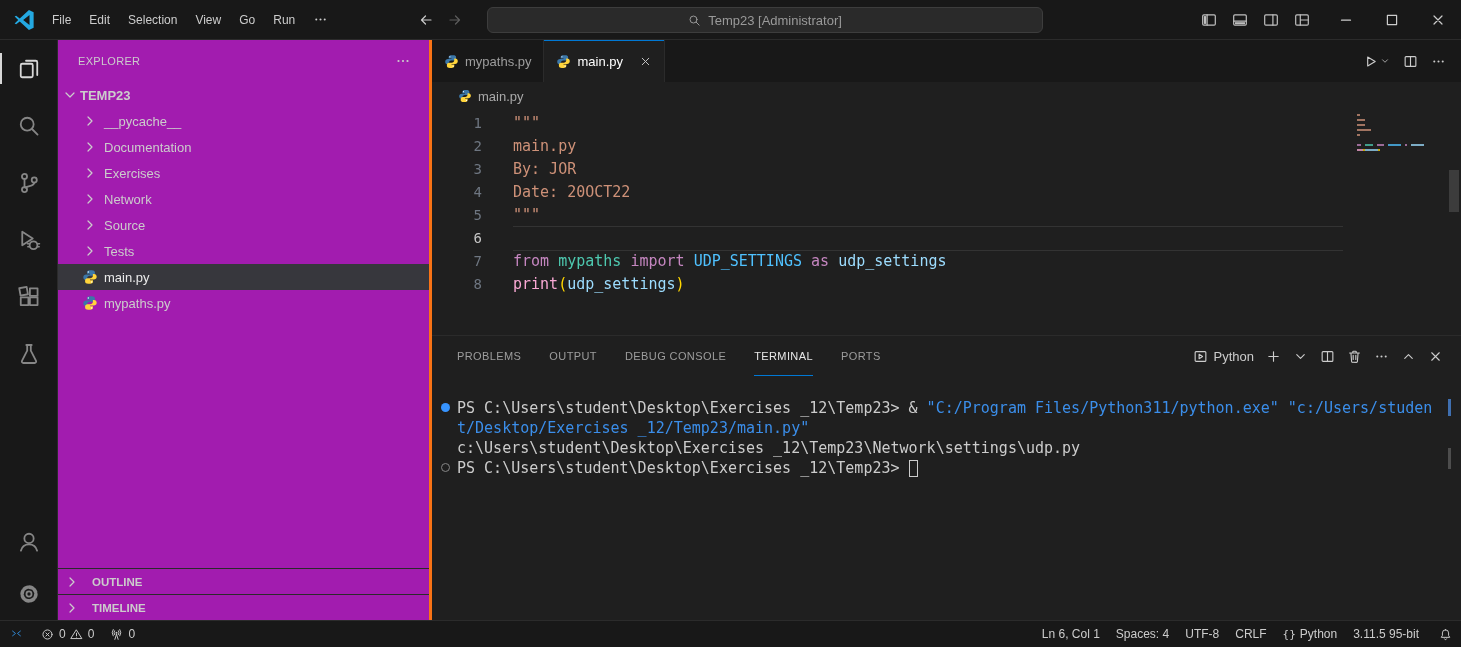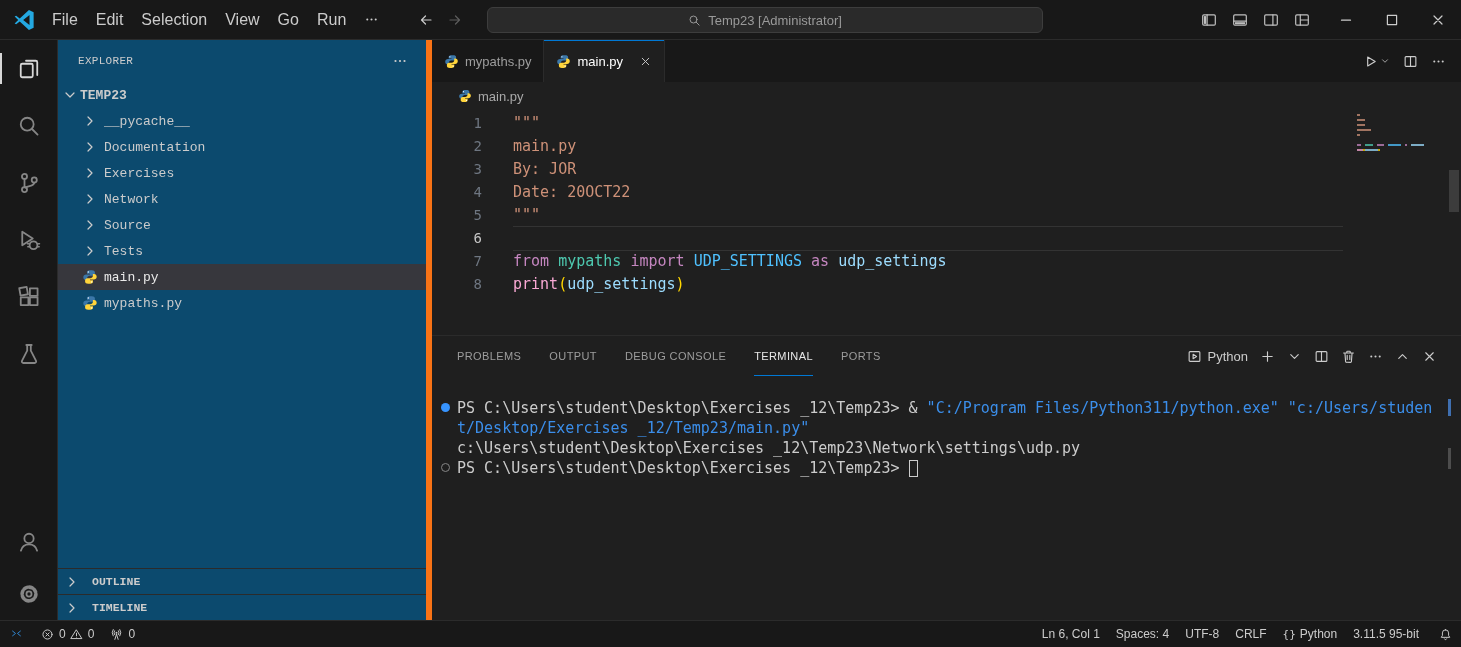--- a/index.html
+++ b/index.html
@@ -6,21 +6,21 @@
   html,body { width:1461px; height:647px; overflow:hidden; background:#1f1f1f;
     font-family:"Liberation Sans", sans-serif; color:#cccccc; user-select:none; }
   .icon { display:inline-flex; align-items:center; justify-content:center; }
   .icon svg { display:block; }
 
   
   .titlebar { position:relative; height:40px; background:#181818; border-bottom:1px solid #2b2b2b;
     display:flex; align-items:center; }
   .logo { margin:0 8px 0 13px; }
   .menubar { display:flex; align-items:center; }
-  .menu-item { padding:0 9px; height:28px; display:flex; align-items:center; font-size:16px;
+  .menu-item { padding:0 9px; height:28px; display:flex; align-items:center; font-size:12px;
     color:#cccccc; border-radius:5px; }
   .menu-item svg { width:15px; height:15px; }
   .nav-arrows { position:absolute; left:418px; top:0; height:40px; display:flex; align-items:center; gap:13px; }
   .nav-arrows svg { width:16px; height:16px; }
   .disabled { opacity:.38; }
   .search-box { position:absolute; left:487px; top:7px; width:556px; height:26px; background:#2a2a2a;
     border:1px solid #3d3d3d; border-radius:6px; display:flex; align-items:center; justify-content:center;
     gap:7px; font-size:13px; color:#9a9a9a; }
   .search-box svg { width:13px; height:13px; }
   .layout-controls { position:absolute; right:147px; top:0; height:40px; display:flex; align-items:center; gap:7px; color:#bfbfbf; }
@@ -33,21 +33,21 @@
 
   .activitybar { width:58px; background:#181818; border-right:1px solid #2b2b2b; display:flex; flex-direction:column; }
   .ab-item { height:57px; display:flex; align-items:center; justify-content:center; color:#868686; position:relative; }
   .ab-item svg { width:24px; height:24px; }
   .ab-item.active { color:#d7d7d7; }
   .ab-item.active::before { content:""; position:absolute; left:0; top:13px; bottom:13px; width:2px; background:#d7d7d7; }
   .ab-bottom .ab-item { height:52px; }
   .ab-spacer { flex:1; }
 
   
-  .sidebar { width:374px; background:#0c4a6e; border-right:6px solid #f97316; position:relative; font-size:13px;font-family:Liberation Mono, monospace; }
+  .sidebar { width:374px; background:#a21caf; border-right:3px solid #f97316; position:relative; font-size:13px; }
   .sb-header { height:42px; display:flex; align-items:center; padding:0 18px 0 20px; font-size:11px; color:#cccccc; letter-spacing:.3px; }
   .sb-title { flex:1; }
   .sb-header svg { width:16px; height:16px; }
   .tree-root-row { height:26px; display:flex; align-items:center; gap:2px; padding-left:4px; font-weight:bold; font-size:13px; color:#cccccc; }
   .tree-root-row svg { width:16px; height:16px; }
   .tree-row { height:26px; display:flex; align-items:center; gap:6px; padding-left:24px; color:#cccccc; }
   .tree-row svg { width:16px; height:16px; }
   .tree-row.selected { background:#37373d; color:#eaeaea; }
   .sb-bottom { position:absolute; left:0; right:0; bottom:0; }
   .sb-section { height:26px; border-top:1px solid #2b2b2b; display:flex; align-items:center; gap:12px; padding-left:6px;
@@ -82,21 +82,21 @@
 
   .minimap { position:absolute; top:4px; right:14px; width:90px; }
   .mm-line { display:flex; height:2px; margin-bottom:3px; }
   .mm-bar { background:currentColor; opacity:.75; height:2px; }
   .mm-gap { width:4px; }
   .ed-scrollbar { position:absolute; top:0; right:0; bottom:0; width:14px; }
   .ed-slider { position:absolute; top:60px; right:2px; width:10px; height:42px; background:rgba(121,121,121,.32); }
 
   
   .panel { height:285px; border-top:1px solid #2b2b2b; background:#1f1f1f; display:flex; flex-direction:column; position:relative; }
-  .panel-bar { height:40px; display:flex; align-items:center; padding:0 24px 0 25px; }
+  .panel-bar { height:40px; display:flex; align-items:center; padding:0 18px 0 25px; }
   .panel-tab { margin-right:28px; height:40px; display:flex; align-items:center; font-size:11px;
     letter-spacing:.4px; color:#9d9d9d; border-bottom:1px solid transparent; }
   .panel-tab.active { color:#e7e7e7; border-bottom-color:#0078d4; }
   .panel-actions { margin-left:auto; display:flex; align-items:center; gap:12px; color:#cccccc; }
   .panel-actions svg { width:15px; height:15px; }
   .launch-profile { display:flex; align-items:center; gap:6px; font-size:13px; }
   .terminal { flex:1; padding:22px 20px 0 25px; font-family:"DejaVu Sans Mono", monospace;
     font-size:15px; line-height:20px; color:#cccccc; position:relative; }
   .term-line { position:relative; white-space:pre; }
   .deco { position:absolute; left:-16px; top:5px; width:9px; height:9px; border-radius:50%; }

